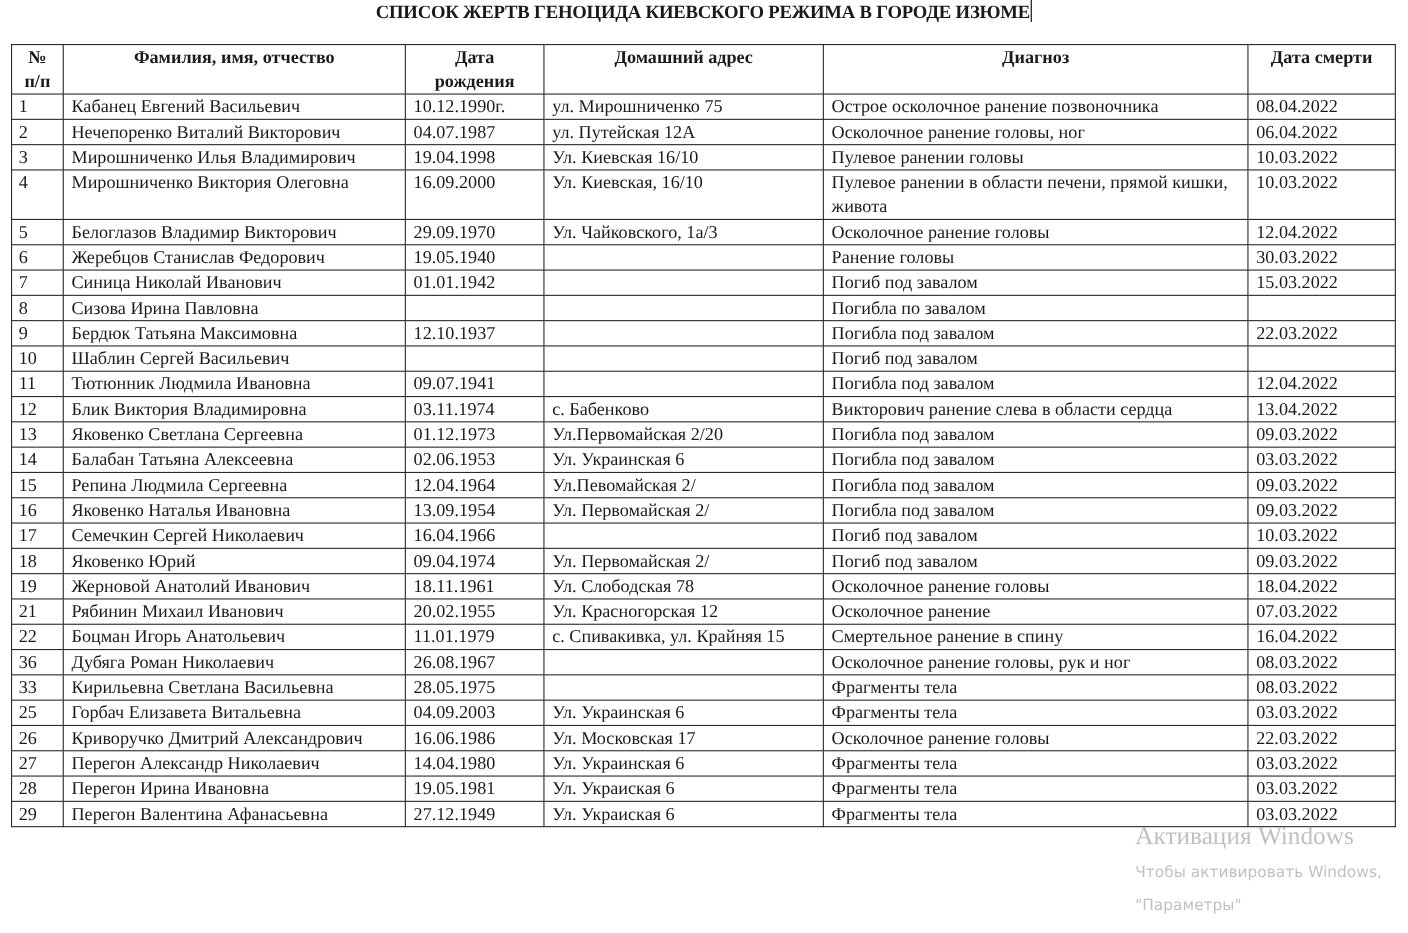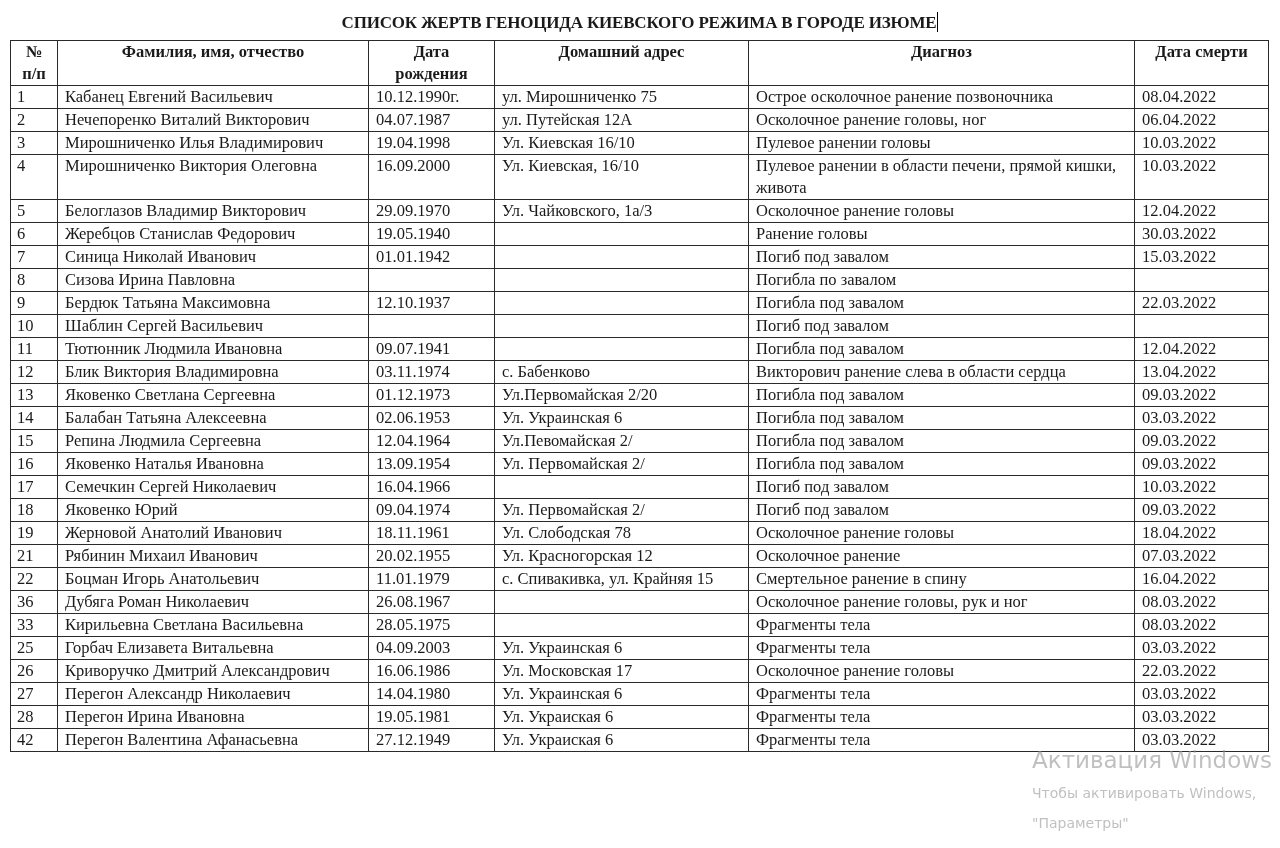--- a/index.html
+++ b/index.html
@@ -17,21 +17,21 @@
     }
     .doc-title {
       position: absolute;
       top: 0;
       left: 0;
       width: 1280px;
       text-align: center;
       font-weight: bold;
       font-size: 17px;
       line-height: 22px;
-      padding-top: 12px;
+      padding-top: 0px;
       letter-spacing: -0.2px;
     }
     .doc-title .cursor {
       display: inline-block;
       width: 1px;
       height: 20px;
       background: #000;
       vertical-align: -4px;
       margin-left: 1px;
     }
@@ -76,20 +76,21 @@
       left: 1032px;
       top: 746px;
       color: rgba(150,150,150,0.6);
       font-family: "DejaVu Sans", "Liberation Sans", sans-serif;
       pointer-events: none;
     }
     .watermark .wm-title {
       font-size: 23px;
       line-height: 28px;
       white-space: nowrap;
+      font-family: Liberation Serif, serif;
     }
     .watermark .wm-sub {
       font-size: 14px;
       line-height: 22px;
       white-space: nowrap;
       margin-top: 8px;
     }
   </style>
 </head>
 <body>
@@ -328,21 +329,21 @@
   </tr>
       <tr>
     <td class="num">28</td>
     <td>Перегон Ирина Ивановна</td>
     <td>19.05.1981</td>
     <td>Ул. Украиская 6</td>
     <td>Фрагменты тела</td>
     <td>03.03.2022</td>
   </tr>
       <tr>
-    <td class="num">42</td>
+    <td class="num">29</td>
     <td>Перегон Валентина Афанасьевна</td>
     <td>27.12.1949</td>
     <td>Ул. Украиская 6</td>
     <td>Фрагменты тела</td>
     <td>03.03.2022</td>
   </tr>
     </tbody>
 </table>
 
 <div class="watermark">

